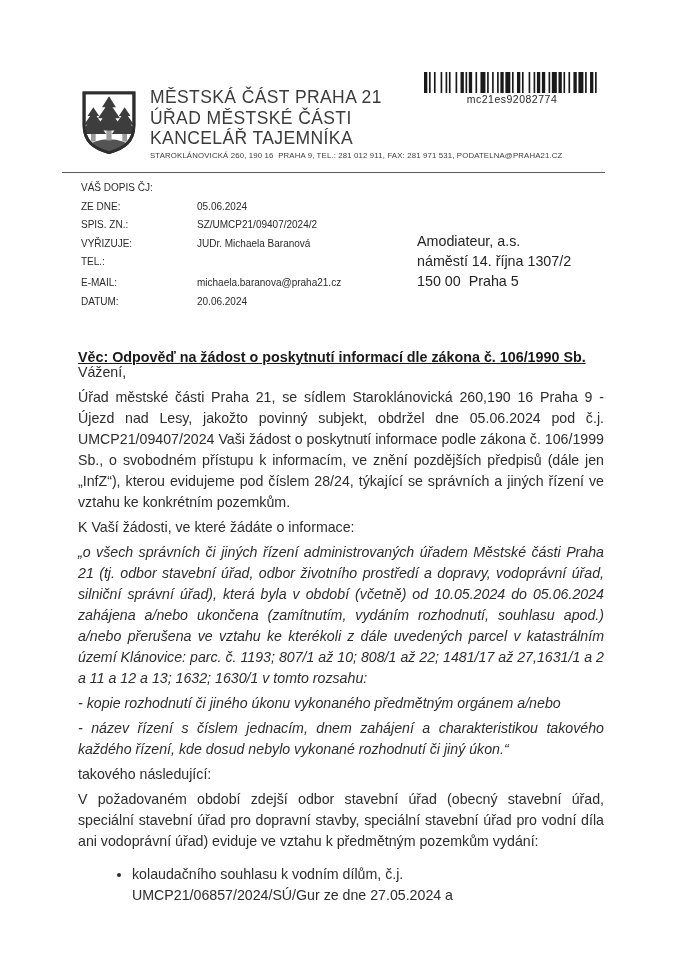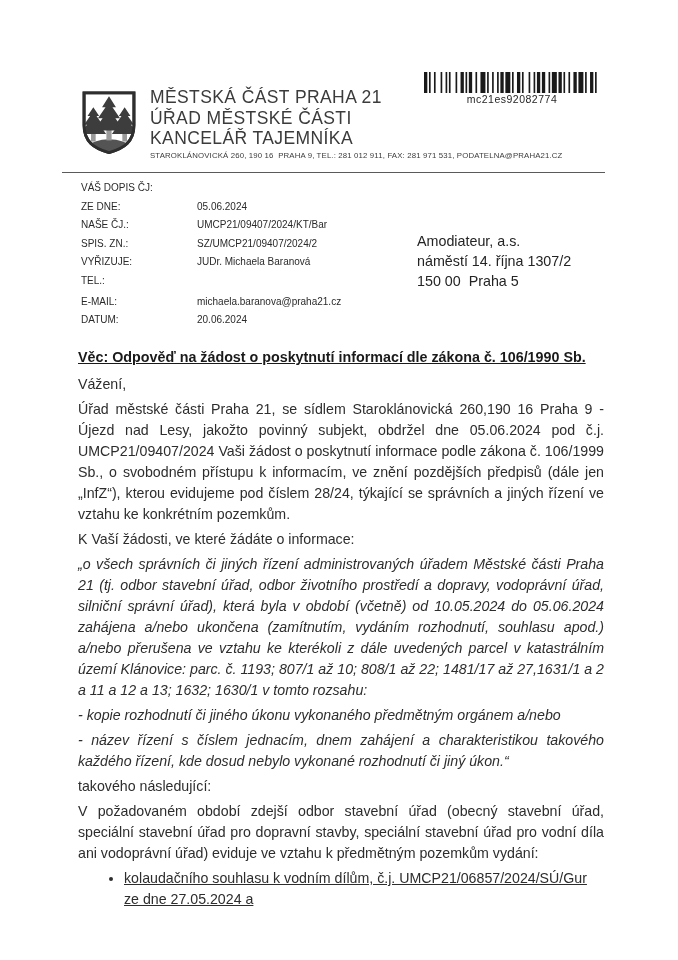--- a/index.html
+++ b/index.html
@@ -27,25 +27,25 @@
   .meta-row.gap-before { margin-top:2px; }
   .meta-label { width:116px; flex:0 0 116px; white-space:pre; }
   .meta-value { white-space:pre;text-align:right; }
   
   .recipient { position:absolute; left:417px; top:231px; font-size:14.3px; line-height:20px; color:#242424; }
   .recipient div { white-space:pre; }
   
   .subject { position:absolute; left:78px; top:349px; font-size:14.3px; font-weight:bold;
              text-decoration:underline; color:#1a1a1a; }
   
-  .body { position:absolute; left:78px; top:374px; width:526px; font-size:14.2px; line-height:21px; color:#2d2d2d; }
+  .body { position:absolute; left:78px; top:362px; width:526px; font-size:14.2px; line-height:21px; color:#2d2d2d; }
   .body p { margin:0 0 4px 0; }
   .justify { text-align:justify; }
   .quote { font-style:italic; }
-  .body ul { margin:4px; padding:0 0 0 42px; list-style:disc;text-decoration:underline; }
+  .body ul { margin:12px; padding:0 0 0 42px; list-style:disc; }
   .body li { line-height:21px; padding-left:0; }
   
   .footer { position:absolute; left:0; top:882px; width:678px; text-align:center;
             font-size:13px; color:#333333; }
 </style>
 </head>
 <body>
 
 <div class="page">
 
@@ -123,24 +123,20 @@
   <div class="meta">
     <div class="meta-row">
       <span class="meta-label">VÁŠ DOPIS ČJ:</span>
       <span class="meta-value"></span>
     </div>
     <div class="meta-row">
       <span class="meta-label">ZE DNE:</span>
       <span class="meta-value">05.06.2024</span>
     </div>
     <div class="meta-row">
-      <span class="meta-label">NAŠE ČJ.:</span>
-      <span class="meta-value">UMCP21/09407/2024/KT/Bar</span>
-    </div>
-    <div class="meta-row">
       <span class="meta-label">SPIS. ZN.:</span>
       <span class="meta-value">SZ/UMCP21/09407/2024/2</span>
     </div>
     <div class="meta-row">
       <span class="meta-label">VYŘIZUJE:</span>
       <span class="meta-value">JUDr. Michaela Baranová</span>
     </div>
     <div class="meta-row">
       <span class="meta-label">TEL.:</span>
       <span class="meta-value"></span>

